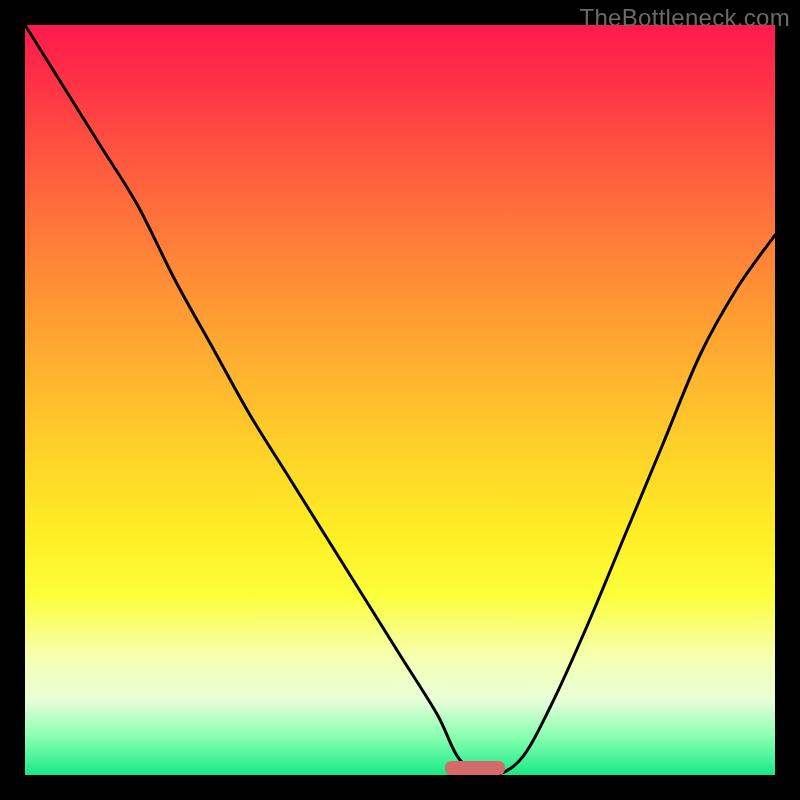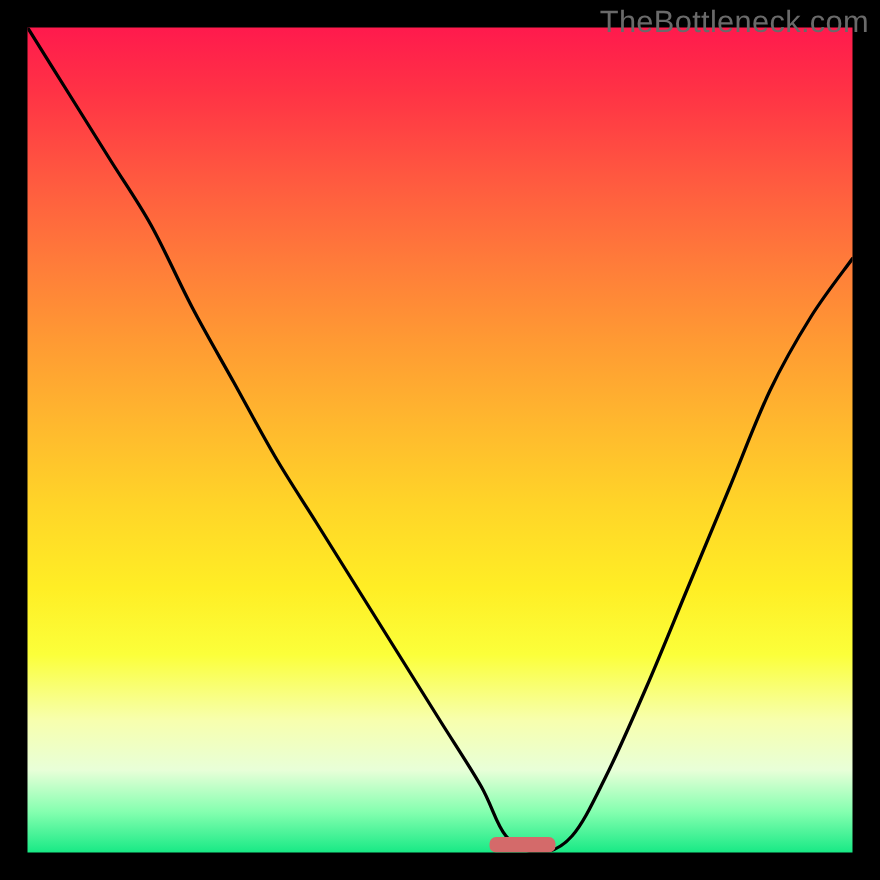--- a/index.html
+++ b/index.html
@@ -15,21 +15,21 @@
     position: relative;
     width: 800px;
     height: 800px;
     background: #000;
   }
   .watermark {
     position: absolute;
     top: 4px;
     right: 10px;
     color: #6a6a6a;
-    font-size: 28px;
+    font-size: 24px;
     font-weight: 500;
     letter-spacing: 0.3px;
     z-index: 5;
   }
   .plot-area {
     position: absolute;
     left: 25px;
     top: 25px;
     width: 750px;
     height: 750px;

